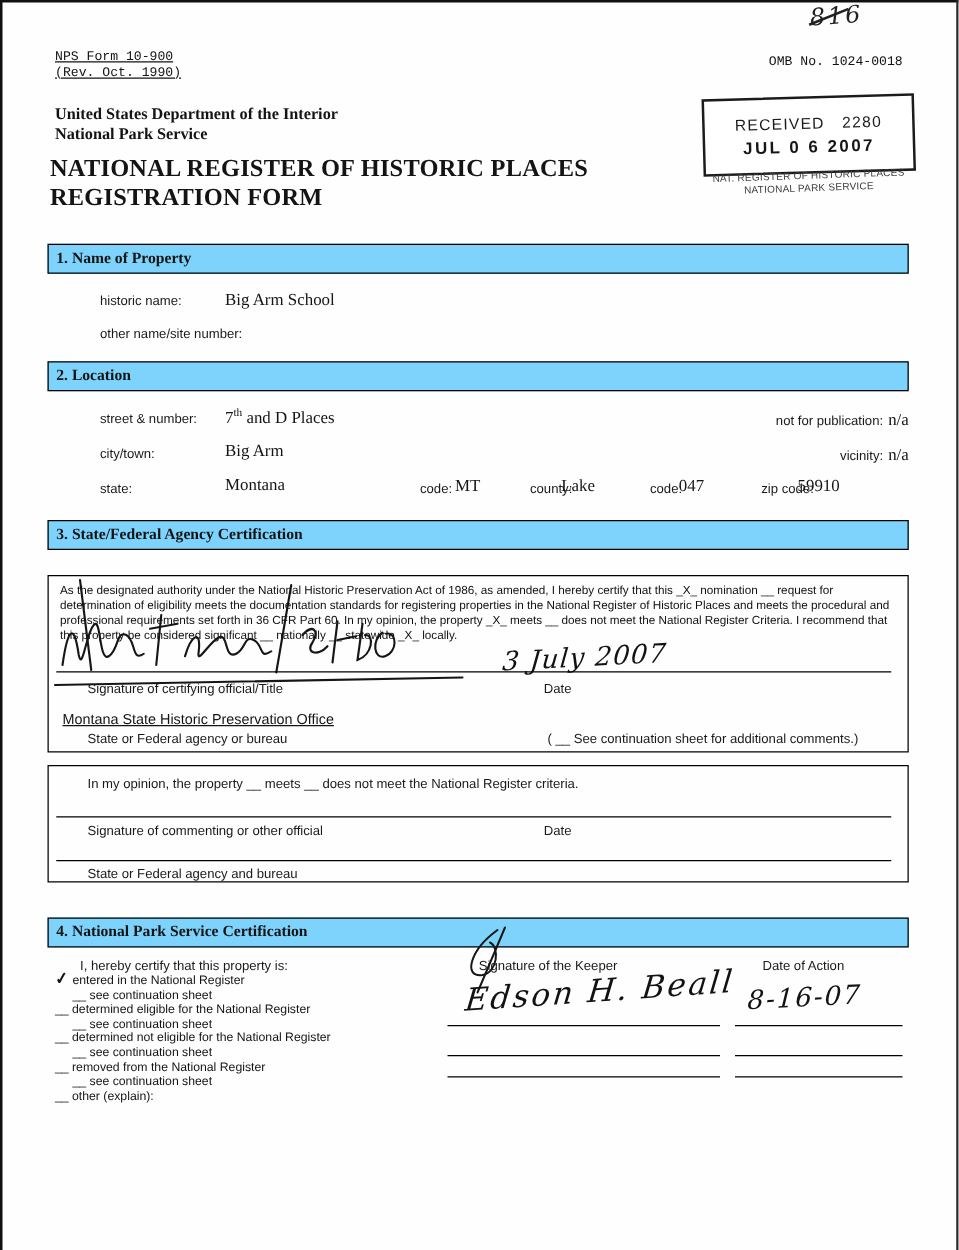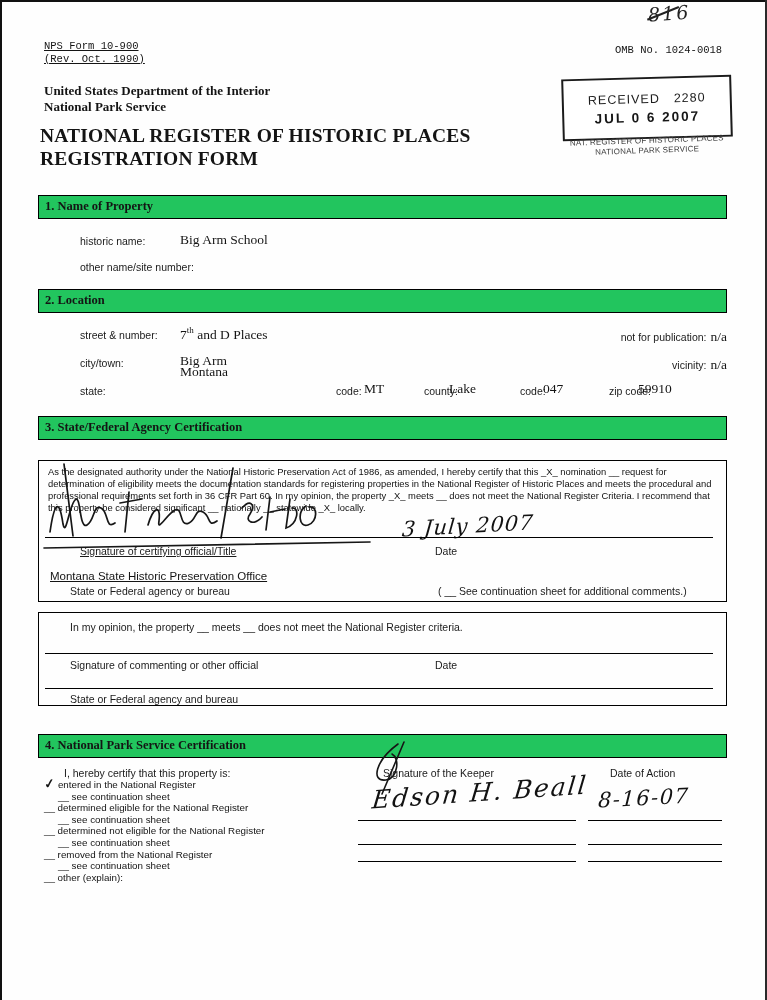--- a/index.html
+++ b/index.html
@@ -27,21 +27,21 @@
   .big-title{left:40px;top:124px;font-weight:bold;font-size:19.5px;line-height:23px;letter-spacing:.2px;}
 
   
   .stamp{left:562px;top:77px;width:166px;height:58px;border:2px solid #1b1b1b;transform:rotate(-1.6deg);
     display:flex;flex-direction:column;align-items:center;justify-content:center;gap:4px;background:rgba(255,255,255,.6);}
   .stamp-row1{font-family:"Liberation Sans",sans-serif;font-size:12.5px;letter-spacing:1px;color:#1c1c1c;display:flex;gap:14px;}
   .stamp-date{font-family:"Liberation Sans",sans-serif;font-weight:bold;font-size:13.5px;letter-spacing:2px;color:#161616;}
   .stamp-org{left:566px;top:136px;width:162px;text-align:center;transform:rotate(-2deg);
     font-family:"Liberation Sans",sans-serif;font-size:8px;line-height:9.5px;color:#3c3c3c;letter-spacing:.2px;}
 
-  .section-bar{left:38px;width:689px;border:1.5px solid #000;background:#22c55e;
+  .section-bar{left:38px;width:689px;border:1.5px solid #000;background:#7dd3fc;
     font-weight:bold;font-size:12.5px;padding:3px 6px 4px 6px;box-sizing:border-box;}
   .bar1{top:195px;} .bar2{top:289px;} .bar3{top:416px;} .bar4{top:734px;}
 
   .lbl{font-family:"Liberation Sans",sans-serif;font-size:10.5px;color:#1a1a1a;padding-left:20px;}
   .val{font-size:13.5px;}
   .rt{text-align:right;}
 
   .cert-box{left:38px;top:460px;width:689px;height:142px;border:1.5px solid #000;box-sizing:border-box;}
   .cert-par{left:48px;top:466px;width:668px;font-size:9.4px;line-height:12px;color:#101010;}
   .rule{background:#000;height:1.2px;}
@@ -127,21 +127,21 @@
   </div>
 
   <div class="abs lbl" style="left:60px;top:357px;">city/town:</div>
   <div class="abs val" style="left:180px;top:353px;">Big Arm</div>
   <div class="abs rt" style="right:40px;top:355px;">
     <span class="lbl">vicinity:</span>
     <span class="val">n/a</span>
   </div>
 
   <div class="abs lbl" style="left:60px;top:385px;">state:</div>
-  <div class="abs val" style="left:180px;top:364px;">Montana</div>
+  <div class="abs val" style="left:180px;top:380px;">Montana</div>
   <div class="abs lbl" style="left:316px;top:385px;">code:</div>
   <div class="abs val" style="left:364px;top:381px;">MT</div>
   <div class="abs lbl" style="left:404px;top:385px;">county:</div>
   <div class="abs val" style="left:449px;top:381px;">Lake</div>
   <div class="abs lbl" style="left:500px;top:385px;">code:</div>
   <div class="abs val" style="left:543px;top:381px;">047</div>
   <div class="abs lbl" style="left:589px;top:385px;">zip code:</div>
   <div class="abs val" style="left:638px;top:381px;">59910</div>
 
   <div class="abs section-bar bar3">3. State/Federal Agency Certification</div>
@@ -162,21 +162,21 @@
       <path d="M228,50 L243,47"></path>
       <path d="M248,37 L244,66 C256,62 258,45 250,46"></path>
       <path d="M264,44 C255,50 257,66 266,63 C276,60 276,43 267,45"></path>
       <path d="M2,86 L328,80"></path>
     </g>
   </svg>
 
   <div class="abs hand hand-date3">3 July 2007</div>
 
   <div class="abs rule r1"></div>
-  <div class="abs lbl" style="left:60px;top:545px;text-decoration:underline;">Signature of certifying official/Title</div>
+  <div class="abs lbl" style="left:50px;top:545px;">Signature of certifying official/Title</div>
   <div class="abs lbl" style="left:415px;top:545px;">Date</div>
 
   <div class="abs office">Montana State Historic Preservation Office</div>
   <div class="abs lbl" style="left:50px;top:585px;">State or Federal agency or bureau</div>
   <div class="abs lbl" style="left:418px;top:585px;">( __ See continuation sheet for additional comments.)</div>
 
   <div class="abs opin-box"></div>
   <div class="abs lbl" style="left:50px;top:621px;">In my opinion, the property __ meets __ does not meet the National Register criteria.</div>
   <div class="abs rule r2"></div>
   <div class="abs lbl" style="left:50px;top:659px;">Signature of commenting or other official</div>

